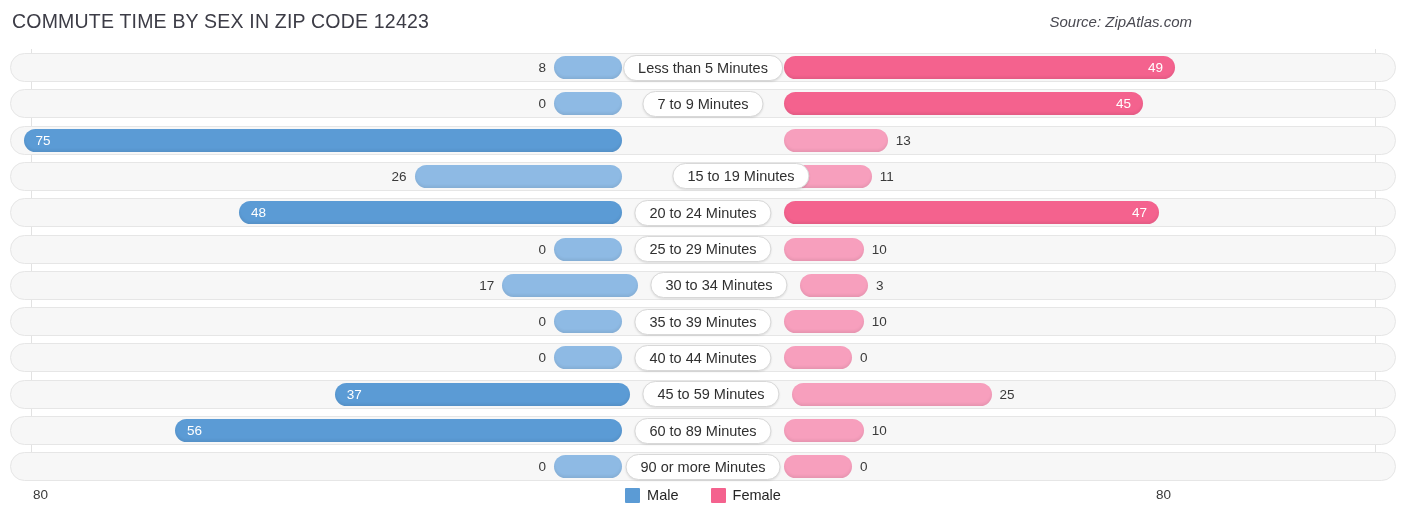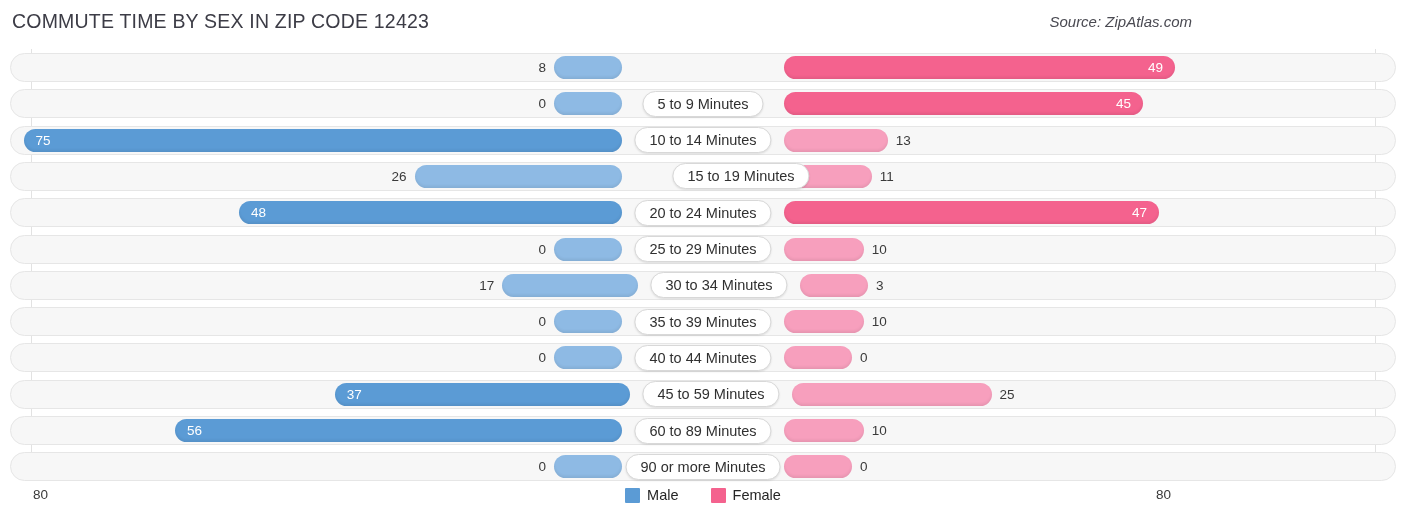--- a/index.html
+++ b/index.html
@@ -103,36 +103,36 @@
 
   <div class="plot" id="plot">
     <div class="gridline grid-left"></div>
     <div class="gridline grid-right"></div>
   <div class="row" style="top: 4px;"></div>
       <div class="barwrap" style="top: 4px; left: 0px;">
         <div class="bar male" style="left: 554px; width: 68px;"></div>
         <div class="val" style="left: 546px; transform: translateX(-100%);">8</div>
         <div class="bar female hi" style="left: 784px; width: 391.02px;"></div>
         <div class="val inside" style="left: 1163.02px; transform: translateX(-100%);">49</div>
+        <div class="catlabel" style="left: 703px;">Less than 5 Minutes</div>
       </div>
       <div class="row" style="top: 40.3px;"></div>
       <div class="barwrap" style="top: 40.3px; left: 0px;">
         <div class="bar male" style="left: 554px; width: 68px;"></div>
         <div class="val" style="left: 546px; transform: translateX(-100%);">0</div>
         <div class="bar female hi" style="left: 784px; width: 359.1px;"></div>
         <div class="val inside" style="left: 1131.1px; transform: translateX(-100%);">45</div>
-        <div class="catlabel" style="left: 703px;">5 to 9 Minutes</div>
+        <div class="catlabel" style="left: 703px;">7 to 9 Minutes</div>
       </div>
       <div class="row" style="top: 76.6px;"></div>
       <div class="barwrap" style="top: 76.6px; left: 0px;">
         <div class="bar male hi" style="left: 23.5px; width: 598.5px;"></div>
         <div class="val inside" style="left: 35.5px;">75</div>
         <div class="bar female" style="left: 784px; width: 103.74px;"></div>
         <div class="val" style="left: 895.74px;">13</div>
-        <div class="catlabel" style="left: 703px;">10 to 14 Minutes</div>
       </div>
       <div class="row" style="top: 112.9px;"></div>
       <div class="barwrap" style="top: 112.9px; left: 0px;">
         <div class="bar male" style="left: 414.52px; width: 207.48px;"></div>
         <div class="val" style="left: 406.52px; transform: translateX(-100%);">26</div>
         <div class="bar female" style="left: 784px; width: 87.78px;"></div>
         <div class="val" style="left: 879.78px;">11</div>
         <div class="catlabel" style="left: 741px;">15 to 19 Minutes</div>
       </div>
       <div class="row" style="top: 149.2px;"></div>

